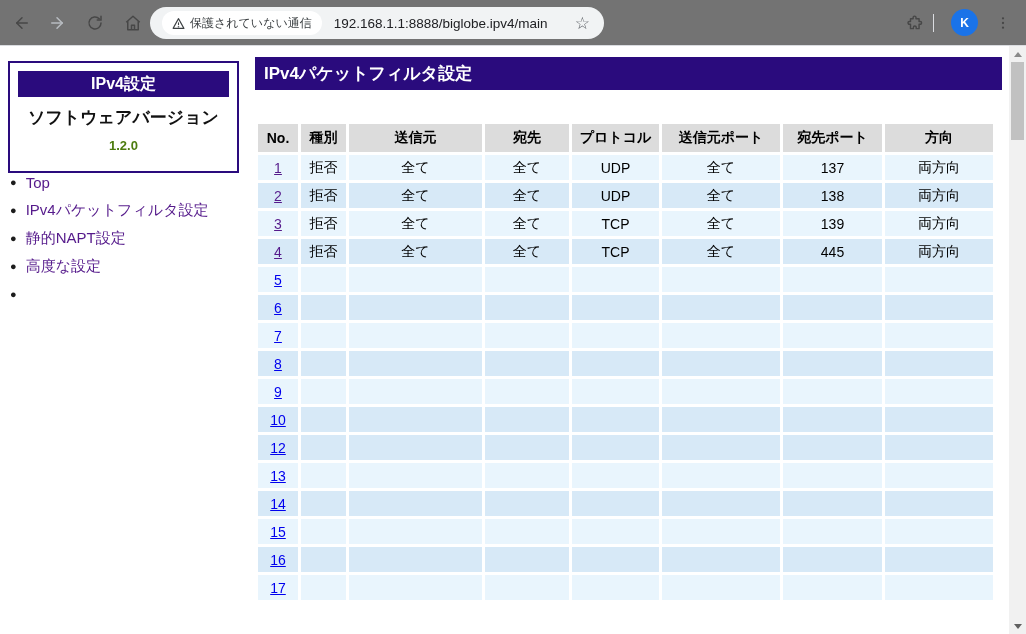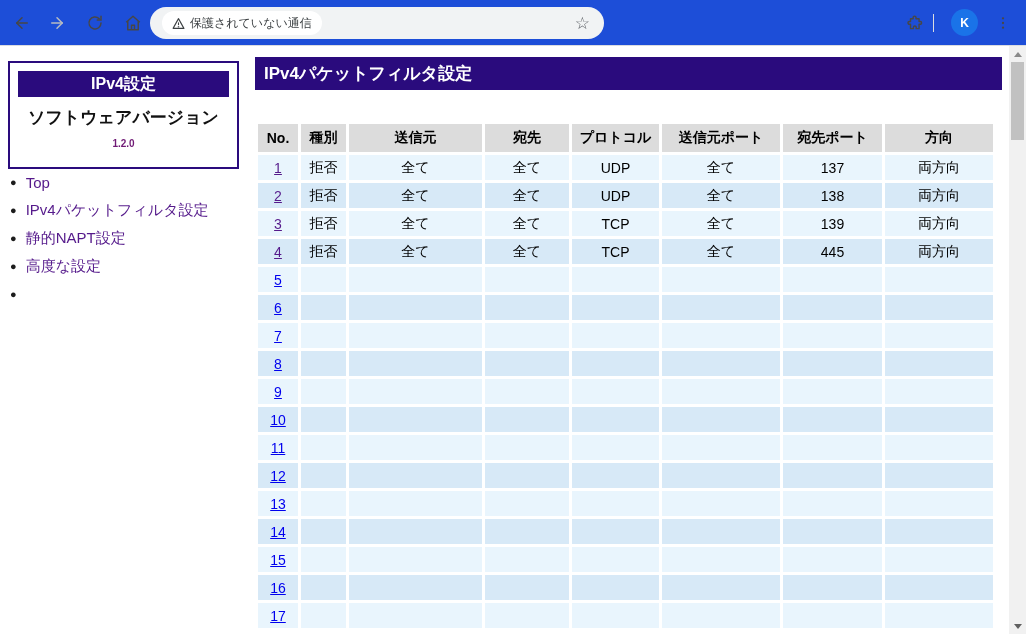--- a/index.html
+++ b/index.html
@@ -2,21 +2,21 @@
 <html style="--navy: #2a0b7d; --headbg: #dcdcdc; --rowlight: #e9f5fd; --rowdark: #d7e9f7; --visited: #551A8B; --linkblue: #0000EE; --omnibox: #f1f3f4; --divider: #dadce0; --urlcolor: #202124; --avatar: #1a73e8;"><head>
 <meta charset="utf-8">
 <style>
   * { margin:0; padding:0; box-sizing:border-box; }
   html,body { width:1026px; height:634px; overflow:hidden; background:#fff;
               font-family:"Liberation Sans","DejaVu Sans",sans-serif; }
   #screen { position:relative; width:1026px; height:634px; background:#fff; }
 
   
   .toolbar { position:absolute; top:0; left:0; width:1026px; height:46px;
-             background:#1d4ed8; border-bottom:1px solid var(--divider,#dadce0); }
+             background:#737373; border-bottom:1px solid var(--divider,#dadce0); }
   .tb-icon { position:absolute; top:11px; width:24px; height:24px; display:flex;
              align-items:center; justify-content:center; border-radius:50%; cursor:pointer; }
   .tb-icon svg { display:block; }
   .omnibox { position:absolute; left:150px; top:7px; width:454px; height:32px;
              background:var(--omnibox,#f1f3f4); border-radius:16px;
              display:flex; align-items:center; padding:0 12px; }
   .sec-chip { display:flex; align-items:center; gap:5px; background:#ffffff;
               border-radius:12px; height:24px; padding:0 10px; color:#3c4043;
               font-size:12px; white-space:nowrap; }
   .url-text { margin-left:12px; font-size:13.5px; color:var(--urlcolor,#202124); white-space:nowrap; }
@@ -30,21 +30,21 @@
   .content { position:absolute; top:46px; left:0; width:1026px; height:588px;
              background:#fff; overflow:hidden; }
 
   
   .info-box { position:absolute; left:8px; top:15px; width:231px;
               border:2px solid var(--navy,#2a0b7d); background:#fff; padding:8px; }
   .info-box-header { background:var(--navy,#2a0b7d); color:#fff; font-weight:bold;
                      font-size:16px; text-align:center; height:26px; line-height:26px; }
   .info-box-body { text-align:center; padding:9px 0 10px; }
   .info-box-body .ver-label { font-size:17px; font-weight:bold; color:#111; }
-  .info-box-body .ver-value { font-size:10px; font-weight:bold; color:#701a75; margin-top:9px; }
+  .info-box-body .ver-value { font-size:13px; font-weight:bold; color:#4d7c0f; margin-top:9px; }
 
   .nav { position:absolute; left:10px; top:122px; list-style:none; }
   .nav li { height:28px; display:flex; align-items:center; font-size:15px; }
   .nav li .bullet { color:#1c1c1c; font-size:11px; margin-right:9px; }
   .nav li a { color:var(--visited,#551A8B); cursor:pointer; }
 
   
   .main-title { position:absolute; left:255px; top:11px; width:747px; height:33px;
                 background:var(--navy,#2a0b7d); color:#fff; font-size:17px; font-weight:bold;
                 line-height:33px; padding-left:9px; }
@@ -106,20 +106,21 @@
 
     <div class="omnibox">
       <span class="sec-chip">
         <svg width="13" height="13" viewBox="0 0 24 24" fill="none" stroke="#3c4043" stroke-width="2" stroke-linejoin="round">
             <path d="M12 3L2 21h20L12 3z"></path>
             <line x1="12" y1="10" x2="12" y2="15"></line>
             <circle cx="12" cy="18" r="0.5" fill="#3c4043"></circle>
           </svg>
         <span>保護されていない通信</span>
       </span>
+      <span class="url-text">192.168.1.1:8888/biglobe.ipv4/main</span>
       <span class="star">☆</span>
     </div>
 
     <div class="tb-icon" style="left:903px">
       <svg width="19" height="19" viewBox="0 0 24 24" fill="none" stroke="#474747" stroke-width="1.8" stroke-linejoin="round">
           <path d="M9 4.5a1.8 1.8 0 0 1 3.6 0V6h3.9v3.4h1.4a1.8 1.8 0 0 1 0 3.6h-1.4v5.5H12.9v-1.6a1.8 1.8 0 0 0-3.6 0v1.6H5.7V13H4.3a1.8 1.8 0 0 1 0-3.6h1.4V6H9V4.5z"></path>
         </svg>
     </div>
     <div class="tb-divider"></div>
     <div class="avatar">
@@ -285,30 +286,20 @@
           <tr class="dark">
             <td><a class="rule-link">10</a></td>
             <td></td>
             <td></td>
             <td></td>
             <td></td>
             <td></td>
             <td></td>
             <td></td>
           </tr>
-          <tr class="light">
-            <td><a class="rule-link">11</a></td>
-            <td></td>
-            <td></td>
-            <td></td>
-            <td></td>
-            <td></td>
-            <td></td>
-            <td></td>
-          </tr>
           <tr class="dark">
             <td><a class="rule-link">12</a></td>
             <td></td>
             <td></td>
             <td></td>
             <td></td>
             <td></td>
             <td></td>
             <td></td>
           </tr>

